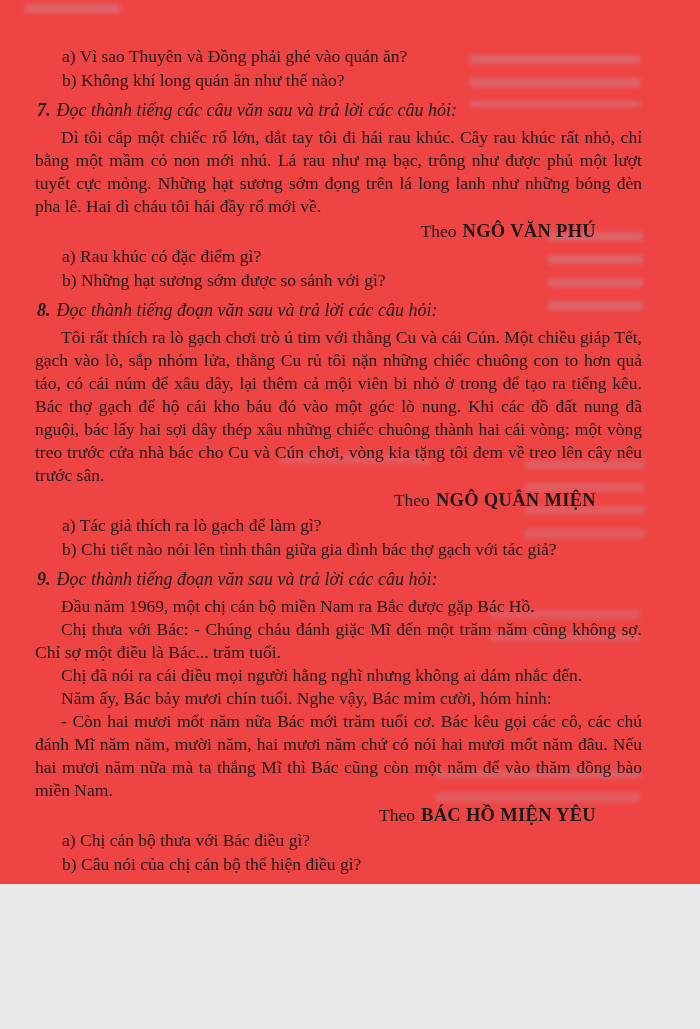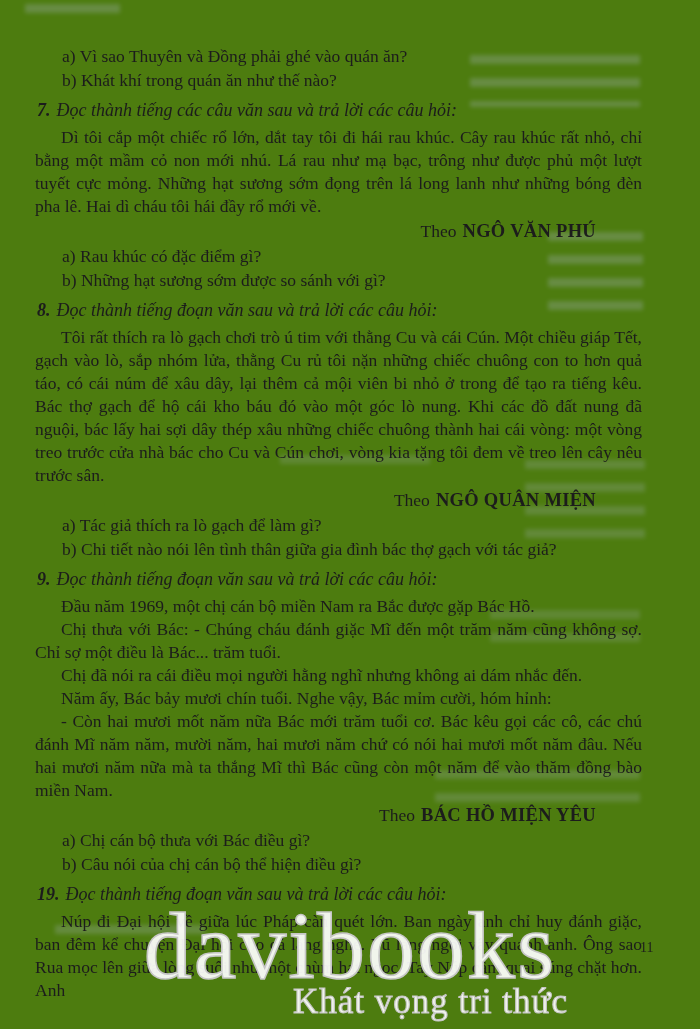--- a/index.html
+++ b/index.html
@@ -1,21 +1,21 @@
 <!DOCTYPE html>
 <html><head>
 <meta charset="utf-8">
 <style>
   html, body { margin: 0; padding: 0; background: #e9e9e9; }
   .page {
     position: relative;
     width: 700px;
-    height: 1029px;
+    height: 884px;
     margin: 0 auto;
-    background: #4d7c0f;
+    background: #ef4444;
     overflow: hidden;
     font-family: "Liberation Serif", "DejaVu Serif", serif;
     color: #1c1c1c;
   }
   .content {
     position: absolute;
     top: 44px;
     left: 35px;
     width: 607px;
     font-size: 17.5px;
@@ -111,21 +111,21 @@
   <div class="artifact" style="left:280px; top:455px; width:150px; height:16px; opacity:0.35;"></div>
   <div class="artifact" style="left:525px; top:460px; width:120px; height:80px; opacity:0.4;"></div>
   <div class="artifact" style="left:490px; top:610px; width:150px; height:45px; opacity:0.35;"></div>
   <div class="artifact" style="left:435px; top:770px; width:205px; height:42px; opacity:0.4;"></div>
   <div class="artifact" style="left:55px; top:925px; width:150px; height:14px; opacity:0.45;"></div>
 
   <div class="content">
 
     <div class="intro-block">
       <div class="question">a) Vì sao Thuyên và Đồng phải ghé vào quán ăn?</div>
-      <div class="question">b) Khát khí trong quán ăn như thế nào?</div>
+      <div class="question">b) Không khí long quán ăn như thế nào?</div>
     </div>
 
     <section>
       <div class="instruction">
         <span class="ex-num">7.</span><span>Đọc thành tiếng các câu văn sau và trả lời các câu hỏi:</span>
       </div>
       <p class="passage">Dì tôi cắp một chiếc rổ lớn, dắt tay tôi đi hái rau khúc. Cây rau khúc rất nhỏ, chỉ bằng một mầm cỏ non mới nhú. Lá rau như mạ bạc, trông như được phủ một lượt tuyết cực mỏng. Những hạt sương sớm đọng trên lá long lanh như những bóng đèn pha lê. Hai dì cháu tôi hái đầy rổ mới về.</p>
       <div class="attribution">
         <span class="attr-prefix">Theo</span><span class="attr-name">NGÔ VĂN PHÚ</span>
       </div>

